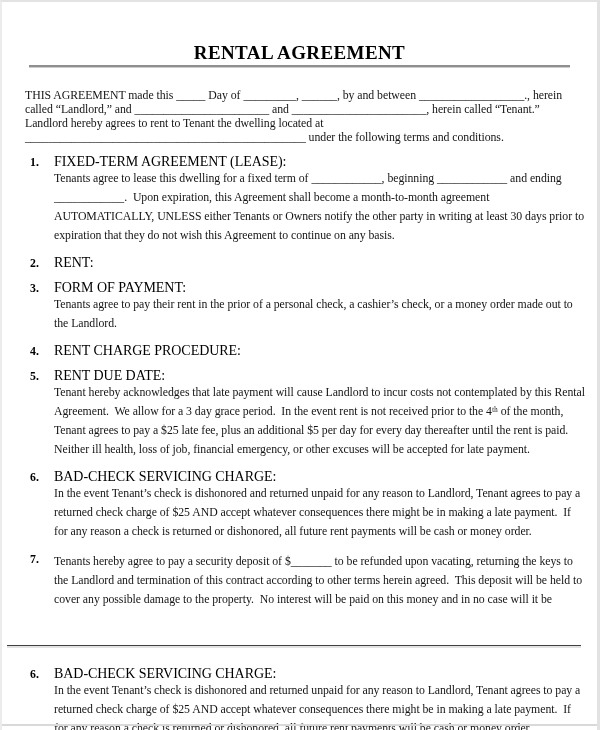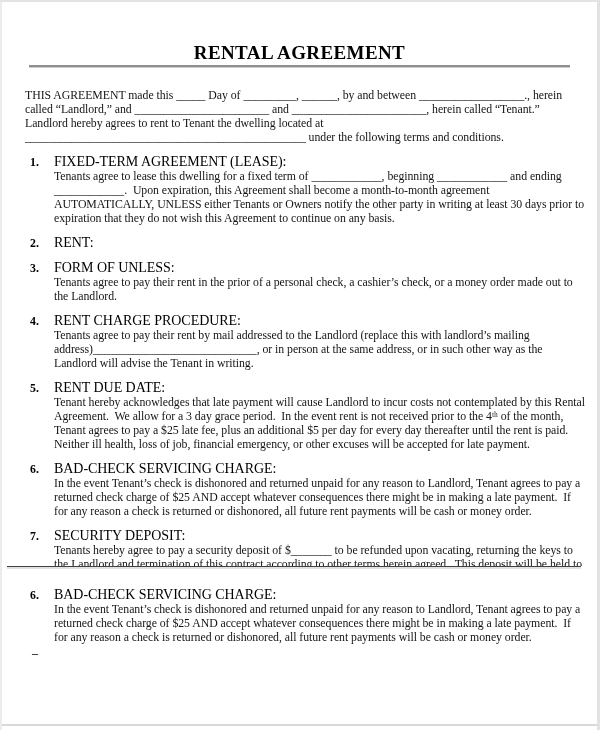--- a/index.html
+++ b/index.html
@@ -2,35 +2,35 @@
 <html><head>
 <meta charset="utf-8">
 <style>
   html,body{margin:0;padding:0;background:#fff;}
   body{width:600px;height:730px;position:relative;overflow:hidden;}
   .page{
     position:absolute;inset:0;background:#ffffff;box-sizing:border-box;
     border-top:2px solid #e3e3e3;border-left:2px solid #ececec;border-right:3px solid #e2e2e2;
     font-family:"Liberation Serif","DejaVu Serif",serif;color:#141414;
   }
-  .sheet-top{height:564px;overflow:hidden;}
+  .sheet-top{height:643px;overflow:hidden;}
   .doc-title{
     margin:41px 28px 0;text-align:center;font-size:19px;font-weight:bold;
     letter-spacing:.4px;line-height:20px;color:#000;
   }
   .title-rule{margin:2px 27px 0;height:2px;background:#8f8f8f;border-bottom:1px solid #cdcdcd;}
   .intro{
     margin:20px 23px 0;font-size:11.8px;line-height:14px;white-space:pre;
     letter-spacing:-0.05px;
   }
   .section{display:flex;margin:11px 28px 0;}
   .section .num{width:24px;flex:0 0 24px;font-size:11.8px;font-weight:bold;color:#000;line-height:14px;}
   .section .content{flex:1;}
   .section .heading{font-size:14px;font-weight:normal;color:#000;line-height:14px;letter-spacing:-0.05px;}
-  .section .body{font-size:11.8px;line-height:14px;white-space:pre;letter-spacing:-0.05px;}
+  .section .body{font-size:11.8px;line-height:19px;white-space:pre;letter-spacing:-0.05px;}
   .break-rule{height:1px;background:#404040;border-bottom:2px solid #e2e2e2;margin:0 16px 0 5px;}
   .continued .section{margin-top:19px;}
   .footer-dash{margin:3px 0 0 30px;font-size:12px;font-weight:bold;color:#1b2430;line-height:12px;}
   .bottom-edge{position:absolute;left:0;right:0;top:722px;height:2px;background:#d9d9d9;}
 </style>
 </head>
 <body>
 
 <div class="page">
 
@@ -56,33 +56,30 @@
   <div class="section">
     <div class="num">2.</div>
     <div class="content">
       <div class="heading">RENT:</div>
     </div>
   </div>
 
   <div class="section">
     <div class="num">3.</div>
     <div class="content">
-      <div class="heading">FORM OF UNLESS:</div>
+      <div class="heading">FORM OF PAYMENT:</div>
       <div class="body">Tenants agree to pay their rent in the prior of a personal check, a cashier’s check, or a money order made out to
 the Landlord.</div>
     </div>
   </div>
 
   <div class="section">
     <div class="num">4.</div>
     <div class="content">
       <div class="heading">RENT CHARGE PROCEDURE:</div>
-      <div class="body">Tenants agree to pay their rent by mail addressed to the Landlord (replace this with landlord’s mailing
-address)____________________________, or in person at the same address, or in such other way as the
-Landlord will advise the Tenant in writing.</div>
     </div>
   </div>
 
   <div class="section">
     <div class="num">5.</div>
     <div class="content">
       <div class="heading">RENT DUE DATE:</div>
       <div class="body">Tenant hereby acknowledges that late payment will cause Landlord to incur costs not contemplated by this Rental
 Agreement.  We allow for a 3 day grace period.  In the event rent is not received prior to the 4ᵗʰ of the month,
 Tenant agrees to pay a $25 late fee, plus an additional $5 per day for every day thereafter until the rent is paid.
@@ -96,21 +93,20 @@
       <div class="heading">BAD-CHECK SERVICING CHARGE:</div>
       <div class="body">In the event Tenant’s check is dishonored and returned unpaid for any reason to Landlord, Tenant agrees to pay a
 returned check charge of $25 AND accept whatever consequences there might be in making a late payment.  If
 for any reason a check is returned or dishonored, all future rent payments will be cash or money order.</div>
     </div>
   </div>
 
   <div class="section">
     <div class="num">7.</div>
     <div class="content">
-      <div class="heading">SECURITY DEPOSIT:</div>
       <div class="body">Tenants hereby agree to pay a security deposit of $_______ to be refunded upon vacating, returning the keys to
 the Landlord and termination of this contract according to other terms herein agreed.  This deposit will be held to
 cover any possible damage to the property.  No interest will be paid on this money and in no case will it be</div>
     </div>
   </div>
 </div>
   </div>
 
   <div class="break-rule"></div>
 

